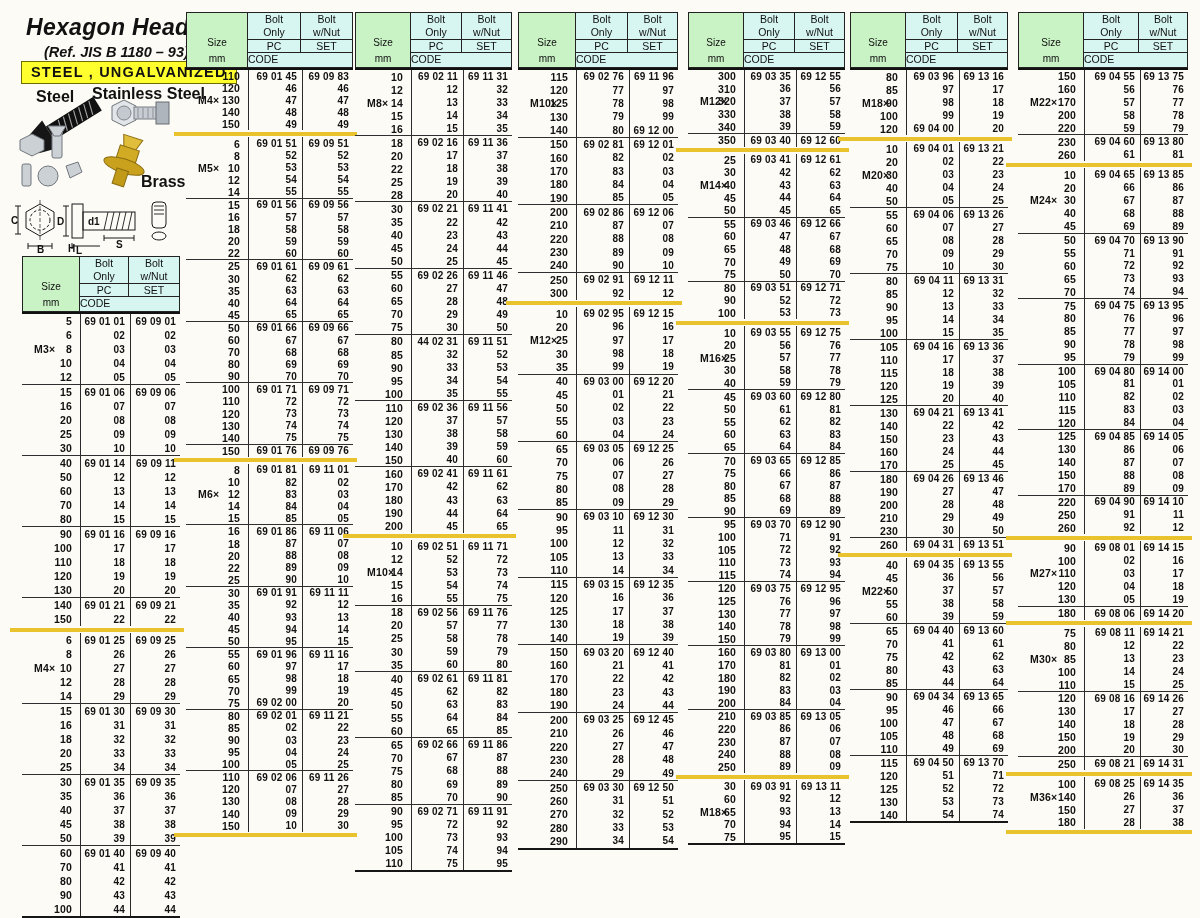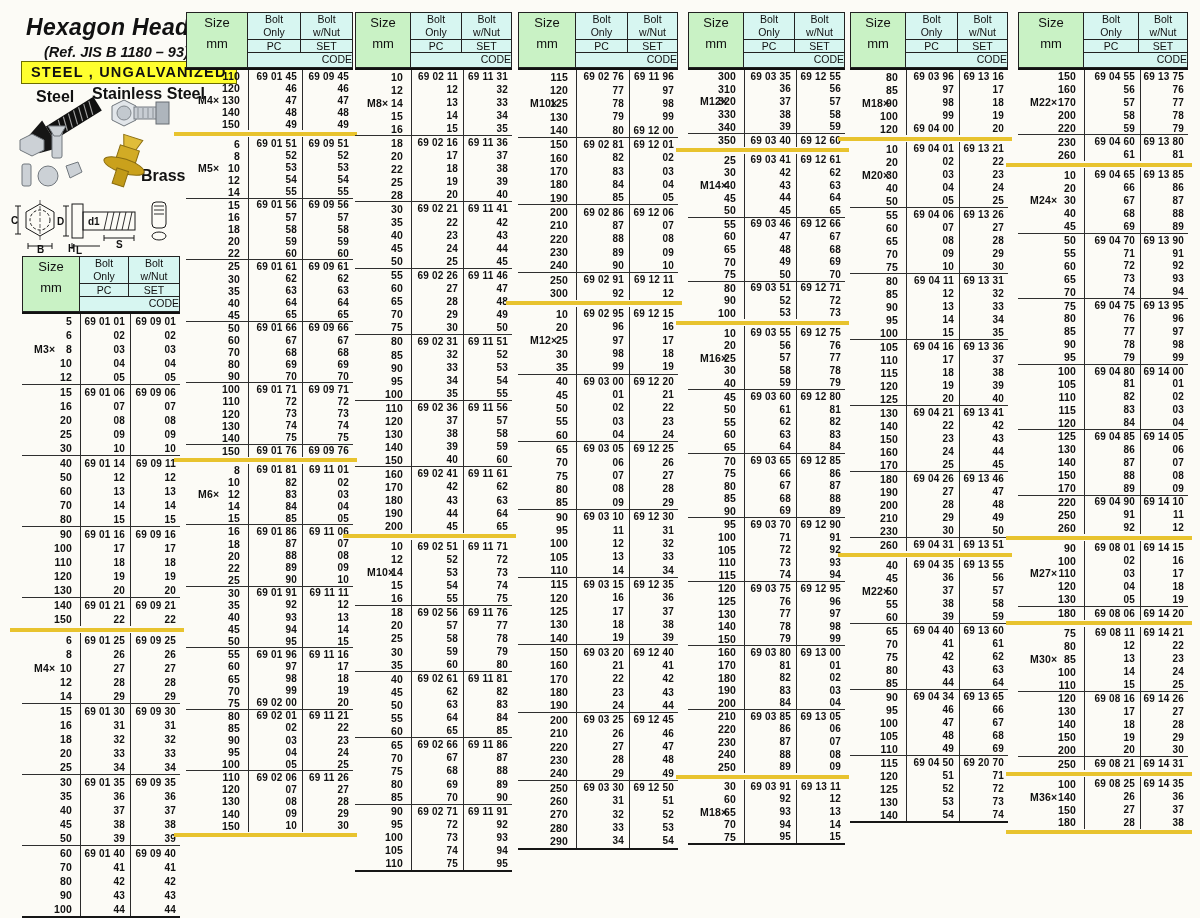--- a/index.html
+++ b/index.html
@@ -8,49 +8,49 @@
   .page{position:absolute;inset:0}
 
   
   .title{position:absolute;left:26px;top:14px;font-size:23px;font-weight:bold;font-style:italic;letter-spacing:.3px;white-space:nowrap}
   .ref{position:absolute;left:44px;top:44px;font-size:14.5px;font-weight:bold;font-style:italic;white-space:nowrap}
   .badge{position:absolute;left:21px;top:61px;background:#ffff2e;border:1.6px solid #6d6d00;
          padding:2px 9px 3px;font-size:14.5px;font-weight:bold;letter-spacing:1.2px;white-space:nowrap}
   .mlabel{position:absolute;font-size:16px;font-weight:bold;white-space:nowrap}
   .lbl-steel{left:36px;top:88px}
   .lbl-stainless{left:92px;top:85px}
-  .lbl-brass{left:141px;top:167px}
+  .lbl-brass{left:141px;top:173px}
   .art{position:absolute;left:8px;top:92px}
   .diag{position:absolute;left:10px;top:196px}
 
   
   .btable{position:absolute;border-bottom:2px solid #161616}
   .btable.yend{border-bottom:none}
   .tb0{left:22px;top:256px;width:158px;--rh:14px;--sw:58px;--pw:50px}
   .tb1{left:186px;top:12px;width:167px;--rh:12.1px;--sw:62px;--pw:54px}
   .tb2{left:355px;top:12px;width:157px;--rh:13.05px;--sw:56px;--pw:52px}
   .tb3{left:518px;top:12px;width:160px;--rh:13.35px;--sw:58px;--pw:53px}
   .tb4{left:688px;top:12px;width:157px;--rh:12.6px;--sw:56px;--pw:52px}
   .tb5{left:850px;top:12px;width:158px;--rh:13.0px;--sw:56px;--pw:53px}
   .tb6{left:1018px;top:12px;width:170px;--rh:12.9px;--sw:66px;--pw:56px}
 
   .thead{display:flex;height:58px;border-bottom:2.5px solid #111;box-sizing:border-box}
   .h-size{width:var(--sw);box-sizing:border-box;background:#c9f2c5;border:1.2px solid #222;margin-right:-1px;
-          display:flex;flex-direction:column;align-items:center;justify-content:flex-start;
-          font-size:13px;line-height:1.6;font-weight:400}
+          display:flex;flex-direction:column;align-items:center;justify-content:flex-end;
+          font-size:10px;line-height:1.6;font-weight:400}
   .h-right{flex:1;display:flex;flex-direction:column}
   .h-r1{display:flex;height:28px}
   .hc{box-sizing:border-box;background:#d7f6f1;border:1.2px solid #222;display:flex;flex-direction:column;
       align-items:center;justify-content:center;font-size:10.5px;line-height:1.2;font-weight:400}
   .pc-col{width:var(--pw);margin-right:-1px}
   .set-col{flex:1}
   .h-r2{display:flex;height:15px;margin-top:-1px}
   .h-r2 .hc{flex-direction:row}
   .h-r3{height:16px;margin-top:-1px;box-sizing:border-box;background:#d7f6f1;border:1.2px solid #222;
-        text-align:right;font-size:10.5px;line-height:13px;font-weight:400}
+        text-align:left;font-size:10.5px;line-height:13px;font-weight:400}
 
   .grp{border-top:1.5px solid #2f2f2f}
   .sec .grp:first-child{border-top:none}
   .row{display:flex;height:var(--rh);align-items:center;font-weight:bold}
   .cs{width:var(--sw);box-sizing:border-box;position:relative;text-align:right;padding-right:8px;
       font-size:10.5px;letter-spacing:.2px}
   .cp,.ct{box-sizing:border-box;height:100%;display:flex;align-items:center;justify-content:flex-end;
       border-left:1.4px solid #2b2b2b;font-size:10px;letter-spacing:.2px;white-space:nowrap}
   .cp{width:var(--pw);padding-right:5px}
   .ct{flex:1;padding-right:4px}
@@ -443,21 +443,21 @@
           </div>
           <div class="h-r3">CODE</div>
         </div>
       </div>
       <div class="tbody">
         <div class="sec">
           <div class="grp">
             <div class="row">
               <div class="cs">110</div>
               <div class="cp">69 01 45</div>
-              <div class="ct">69 09 45</div>
+              <div class="ct">69 09 83</div>
             </div>
             <div class="row">
               <div class="cs">120</div>
               <div class="cp">46</div>
               <div class="ct">46</div>
             </div>
             <div class="row">
               <div class="cs">130<span class="pfx">M4×</span></div>
               <div class="cp">47</div>
               <div class="ct">47</div>
@@ -917,21 +917,21 @@
             </div>
             <div class="row">
               <div class="cs">75</div>
               <div class="cp">30</div>
               <div class="ct">50</div>
             </div>
           </div>
           <div class="grp">
             <div class="row">
               <div class="cs">80</div>
-              <div class="cp">69 02 31</div>
+              <div class="cp">44 02 31</div>
               <div class="ct">69 11 51</div>
             </div>
             <div class="row">
               <div class="cs">85</div>
               <div class="cp">32</div>
               <div class="ct">52</div>
             </div>
             <div class="row">
               <div class="cs">90</div>
               <div class="cp">33</div>
@@ -2149,21 +2149,21 @@
             <div class="row">
               <div class="cs">110</div>
               <div class="cp">49</div>
               <div class="ct">69</div>
             </div>
           </div>
           <div class="grp">
             <div class="row">
               <div class="cs">115</div>
               <div class="cp">69 04 50</div>
-              <div class="ct">69 20 70</div>
+              <div class="ct">69 13 70</div>
             </div>
             <div class="row">
               <div class="cs">120</div>
               <div class="cp">51</div>
               <div class="ct">71</div>
             </div>
             <div class="row">
               <div class="cs">125</div>
               <div class="cp">52</div>
               <div class="ct">72</div>

